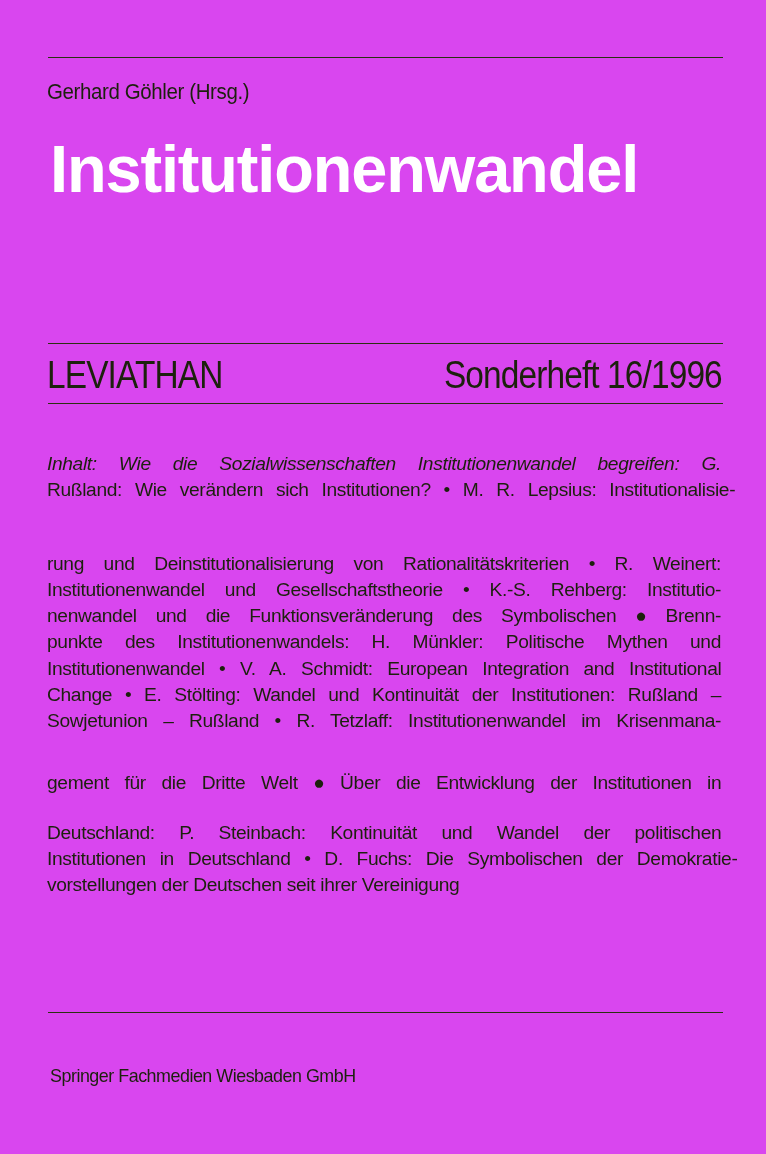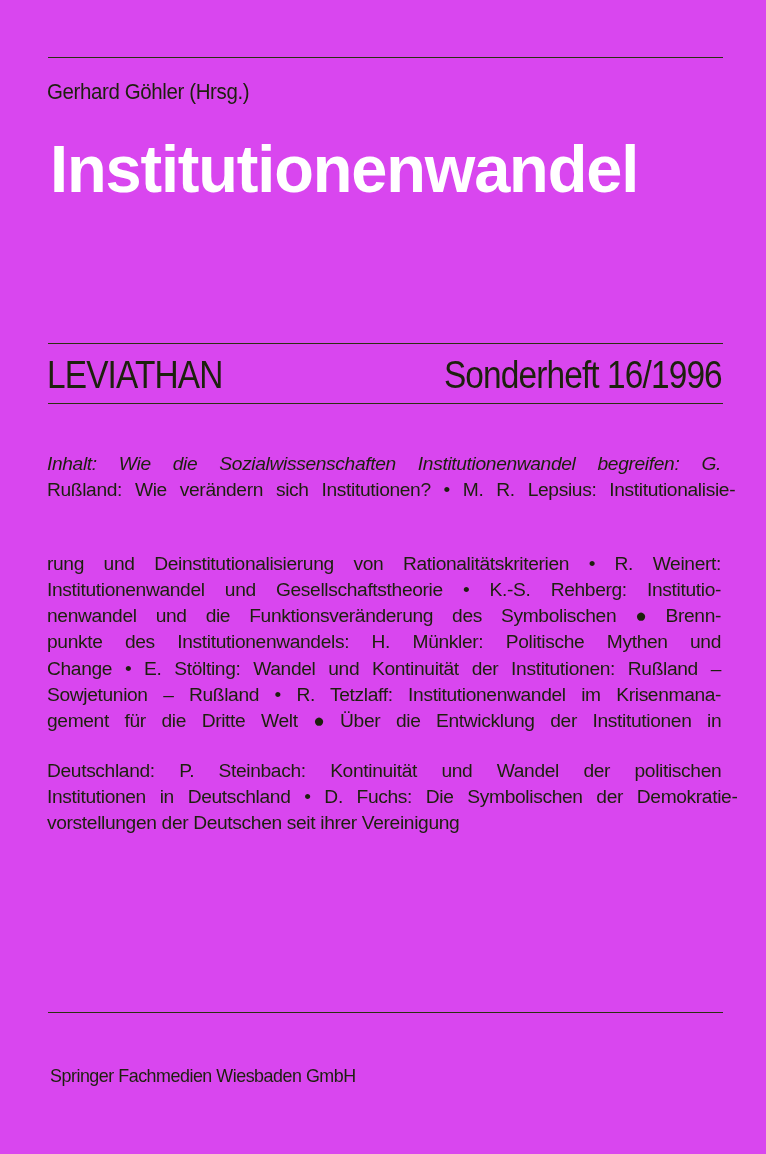--- a/index.html
+++ b/index.html
@@ -139,23 +139,24 @@
 
   <div class="rule" style="top: 403px; border-top-color: rgb(42, 50, 16);"></div>
 
   <div class="contents">
     <span class="line" style="display: block; width: auto; word-spacing: 17px; font-style: italic;">Inhalt: Wie die Sozialwissenschaften Institutionenwandel begreifen: G.</span>
     <span class="line" style="display: block; width: auto; word-spacing: 7.88889px;">Rußland: Wie verändern sich Institutionen? • M. R. Lepsius: Institutionalisie-</span>
     <span class="line" style="display: block; width: auto; word-spacing: 14.5714px; margin-top: 48px;">rung und Deinstitutionalisierung von Rationalitätskriterien • R. Weinert:</span>
     <span class="line" style="display: block; width: auto; word-spacing: 15.1667px;">Institutionenwandel und Gesellschaftstheorie • K.-S. Rehberg: Institutio-</span>
     <span class="line" style="display: block; width: auto; word-spacing: 14px;">nenwandel und die Funktionsveränderung des Symbolischen ● Brenn-</span>
     <span class="line" style="display: block; width: auto; word-spacing: 17.4286px;">punkte des Institutionenwandels: H. Münkler: Politische Mythen und</span>
+    <span class="line" style="display: block; width: auto; word-spacing: 9.5px;">Institutionenwandel • V. A. Schmidt: European Integration and Institutional</span>
     <span class="line" style="display: block; width: auto; word-spacing: 7.8px;">Change • E. Stölting: Wandel und Kontinuität der Institutionen: Rußland –</span>
     <span class="line" style="display: block; width: auto; word-spacing: 10.5px;">Sowjetunion – Rußland • R. Tetzlaff: Institutionenwandel im Krisenmana-</span>
-    <span class="line" style="display: block; width: auto; word-spacing: 10.6364px;">gement für die Dritte Welt ● Über die Entwicklung der Institutionen in</span>
+    <span class="line" style="display: block; width: auto; word-spacing: 10.6364px; margin-top: 36px;">gement für die Dritte Welt ● Über die Entwicklung der Institutionen in</span>
     <span class="line" style="display: block; width: auto; word-spacing: 19.4286px; margin-top: 24px;">Deutschland: P. Steinbach: Kontinuität und Wandel der politischen</span>
     <span class="line" style="display: block; width: auto; word-spacing: 8.77778px;">Institutionen in Deutschland • D. Fuchs: Die Symbolischen der Demokratie-</span>
     <span class="line last">vorstellungen der Deutschen seit ihrer Vereinigung</span>
   </div>
 
   <div class="rule" style="top: 1012px; border-top-color: rgb(42, 50, 16);"></div>
 
   <div class="publisher">Springer Fachmedien Wiesbaden GmbH</div>
 
 </div>

